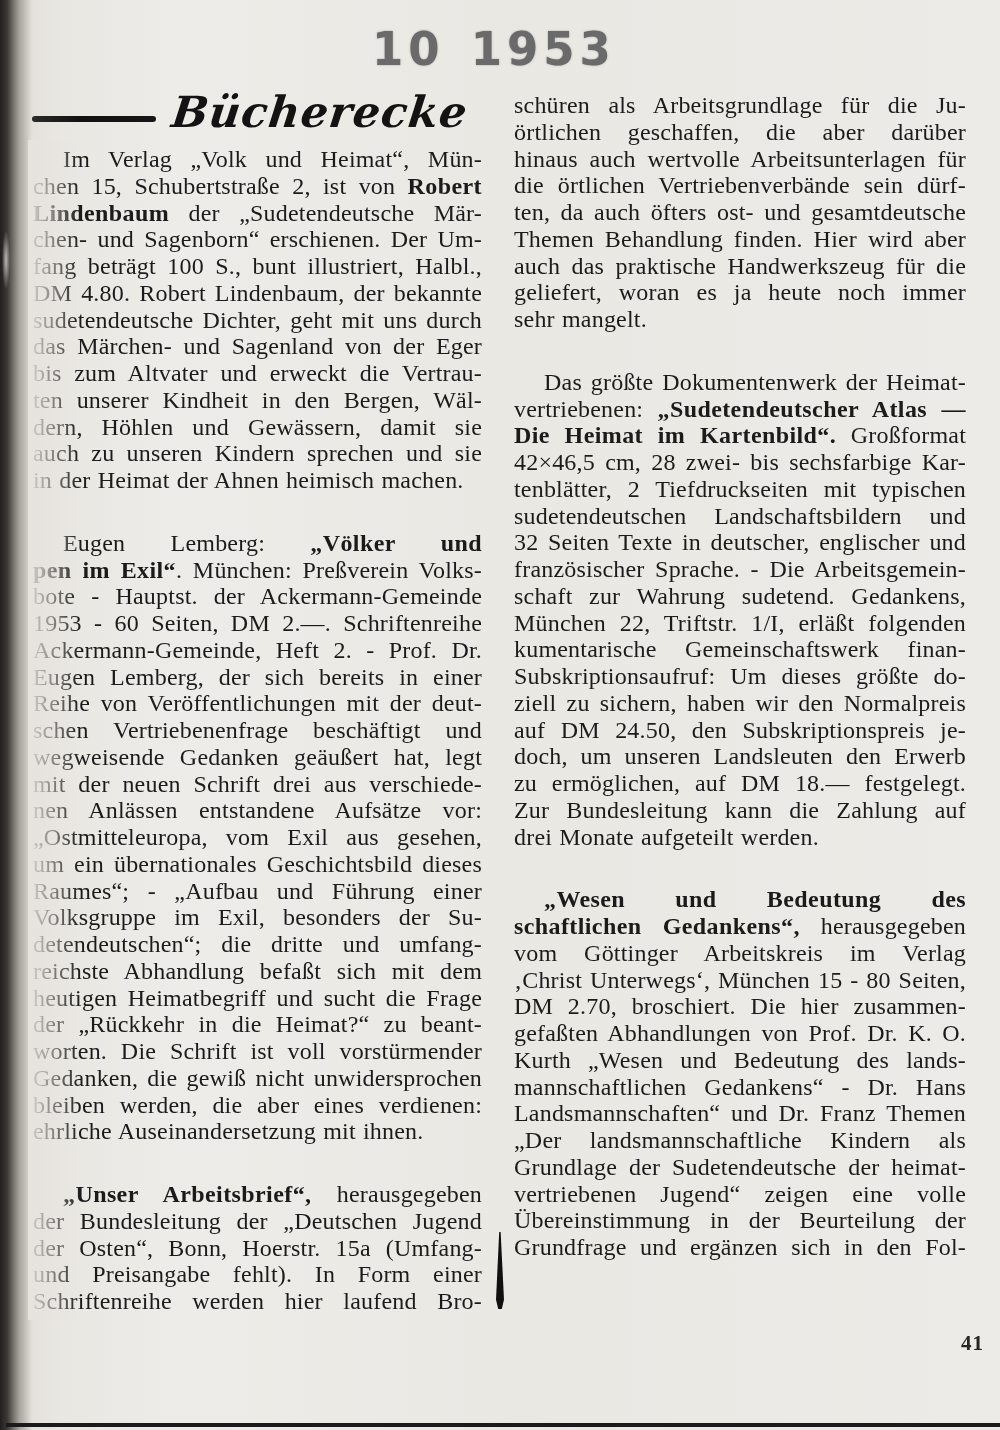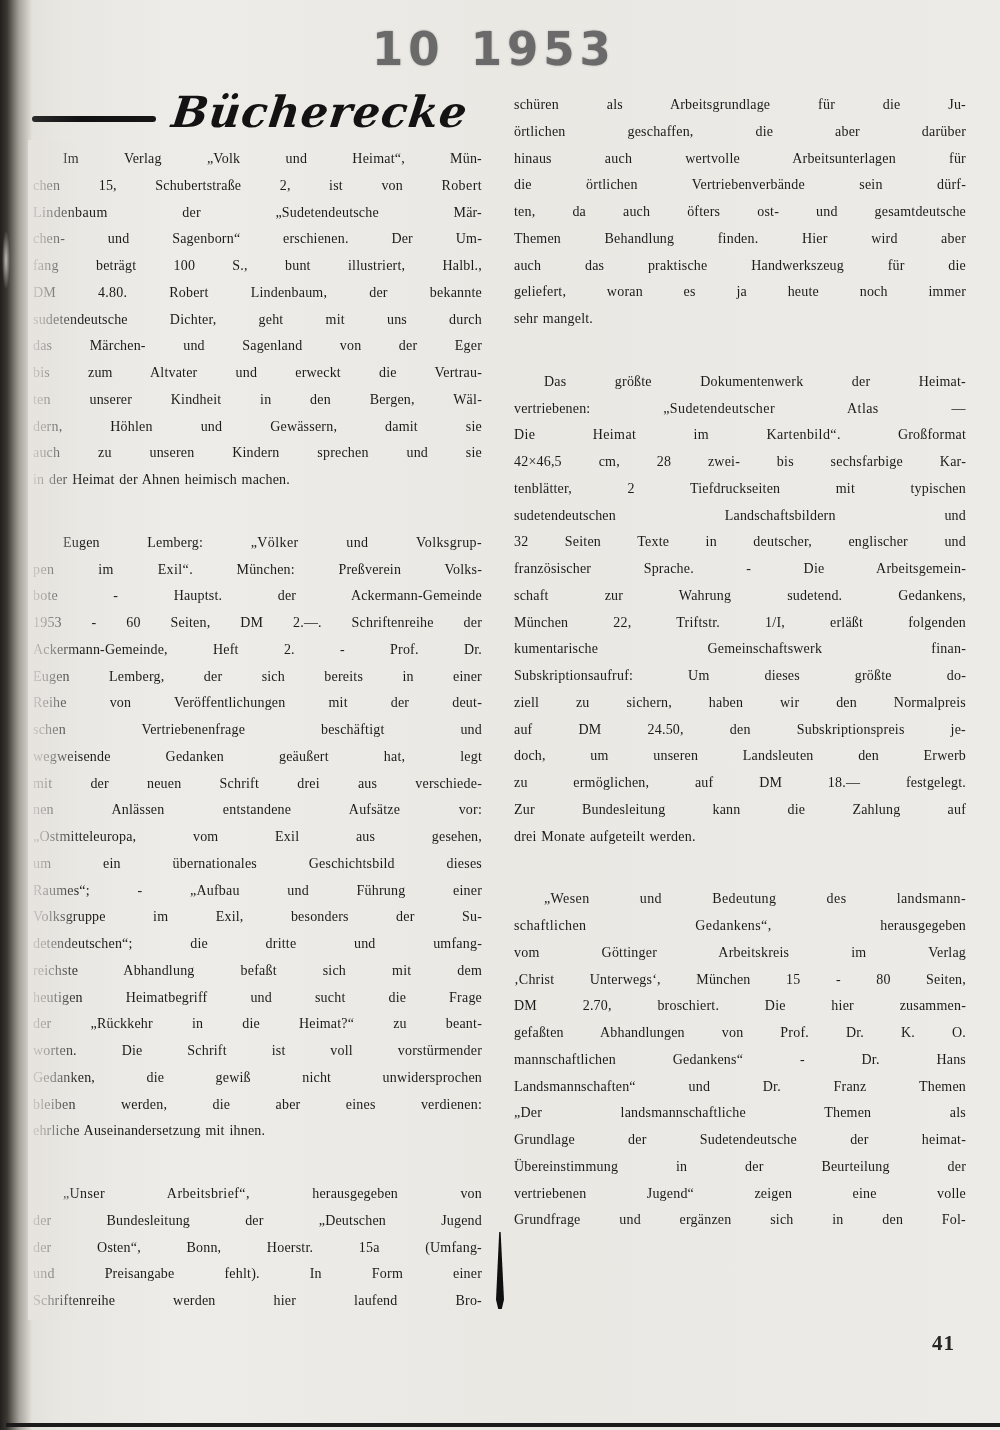--- a/index.html
+++ b/index.html
@@ -32,44 +32,44 @@
     display:flex;align-items:center;
   }
   .m-rule{height:6px;background:#161616;border-radius:3px;position:relative;top:7px;}
   .m-rule.l{width:128px;background:linear-gradient(90deg,#2a2a2a,#111 40%,#161616);}
   .m-rule.r{flex:1;}
   .m-title{
     font-family:"DejaVu Serif", serif;font-style:italic;font-weight:700;
     font-size:43px;color:#131313;margin:0 16px;transform:skewX(-7deg);
     white-space:nowrap;letter-spacing:1px;
   }
-  .col{position:absolute;font-size:14px;letter-spacing:.2px;word-spacing:1px;}
+  .col{position:absolute;font-size:24px;letter-spacing:.2px;word-spacing:1px;}
   .col.left{left:33px;top:146px;width:449px;}
   .col.right{left:514px;top:92px;width:452px;}
   .para{margin:0 0 36px 0;}
   .para:last-child{margin-bottom:0;}
   .line{
     height:26.75px;line-height:26.75px;
     text-align:justify;text-align-last:justify;
     overflow:hidden;white-space:normal;
   }
   .line.nj{text-align-last:left;}
   .para.indent .line:first-child{text-indent:30px;}
-  .line b{font-weight:400;letter-spacing:.4px;margin-top:22px;}
+  .line b{font-weight:700;letter-spacing:.4px;margin-top:22px;}
   .edge-fade{
     position:absolute;left:28px;top:140px;width:52px;height:1180px;
     background:linear-gradient(90deg,rgba(231,228,223,.95) 0%,rgba(231,228,223,.55) 45%,rgba(231,228,223,0) 100%);
     pointer-events:none;
   }
   .ink-mark{
     position:absolute;left:496px;top:1232px;width:8px;height:77px;background:#101010;
     clip-path:polygon(40% 0,58% 0,100% 88%,72% 100%,28% 100%,0 88%);
   }
   .pagenum{
-    position:absolute;left:932px;top:1331px;
+    position:absolute;left:961px;top:1331px;
     font-size:21px;font-weight:700;color:#262626;letter-spacing:1px;
   }
   .bottom-rule{
     position:absolute;left:6px;top:1423px;width:994px;height:4px;background:#1a1a1a;
   }
 </style>
 </head>
 <body>
 
 <div class="spine"></div>
@@ -164,26 +164,27 @@
       <div class="line"><span>Zur Bundesleitung kann die Zahlung auf</span></div>
       <div class="line nj"><span>drei Monate aufgeteilt werden.</span></div>
     </div>
     <div class="para indent">
       <div class="line"><b>„Wesen und Bedeutung des landsmann-</b></div>
       <div class="line"><b>schaftlichen Gedankens“,</b><span> herausgegeben</span></div>
       <div class="line"><span>vom Göttinger Arbeitskreis im Verlag</span></div>
       <div class="line"><span>‚Christ Unterwegs‘, München 15 - 80 Seiten,</span></div>
       <div class="line"><span>DM 2.70, broschiert. Die hier zusammen-</span></div>
       <div class="line"><span>gefaßten Abhandlungen von Prof. Dr. K. O.</span></div>
+      <div class="line"><span>Kurth „Wesen und Bedeutung des lands-</span></div>
       <div class="line"><span>mannschaftlichen Gedankens“ - Dr. Hans</span></div>
       <div class="line"><span>Landsmannschaften“ und Dr. Franz Themen</span></div>
-      <div class="line"><span>„Der landsmannschaftliche Themen als</span></div>
+      <div class="line"><span>„Der landsmannschaftliche Kindern als</span></div>
       <div class="line"><span>Grundlage der Sudetendeutsche der heimat-</span></div>
+      <div class="line"><span>vertriebenen Jugend“ zeigen eine volle</span></div>
       <div class="line"><span>Übereinstimmung in der Beurteilung der</span></div>
-      <div class="line"><span>vertriebenen Jugend“ zeigen eine volle</span></div>
       <div class="line"><span>Grundfrage und ergänzen sich in den Fol-</span></div>
     </div>
   </div>
 
 <div class="edge-fade"></div>
 <div class="ink-mark"></div>
 
 <div class="pagenum">41</div>
 <div class="bottom-rule"></div>
 

